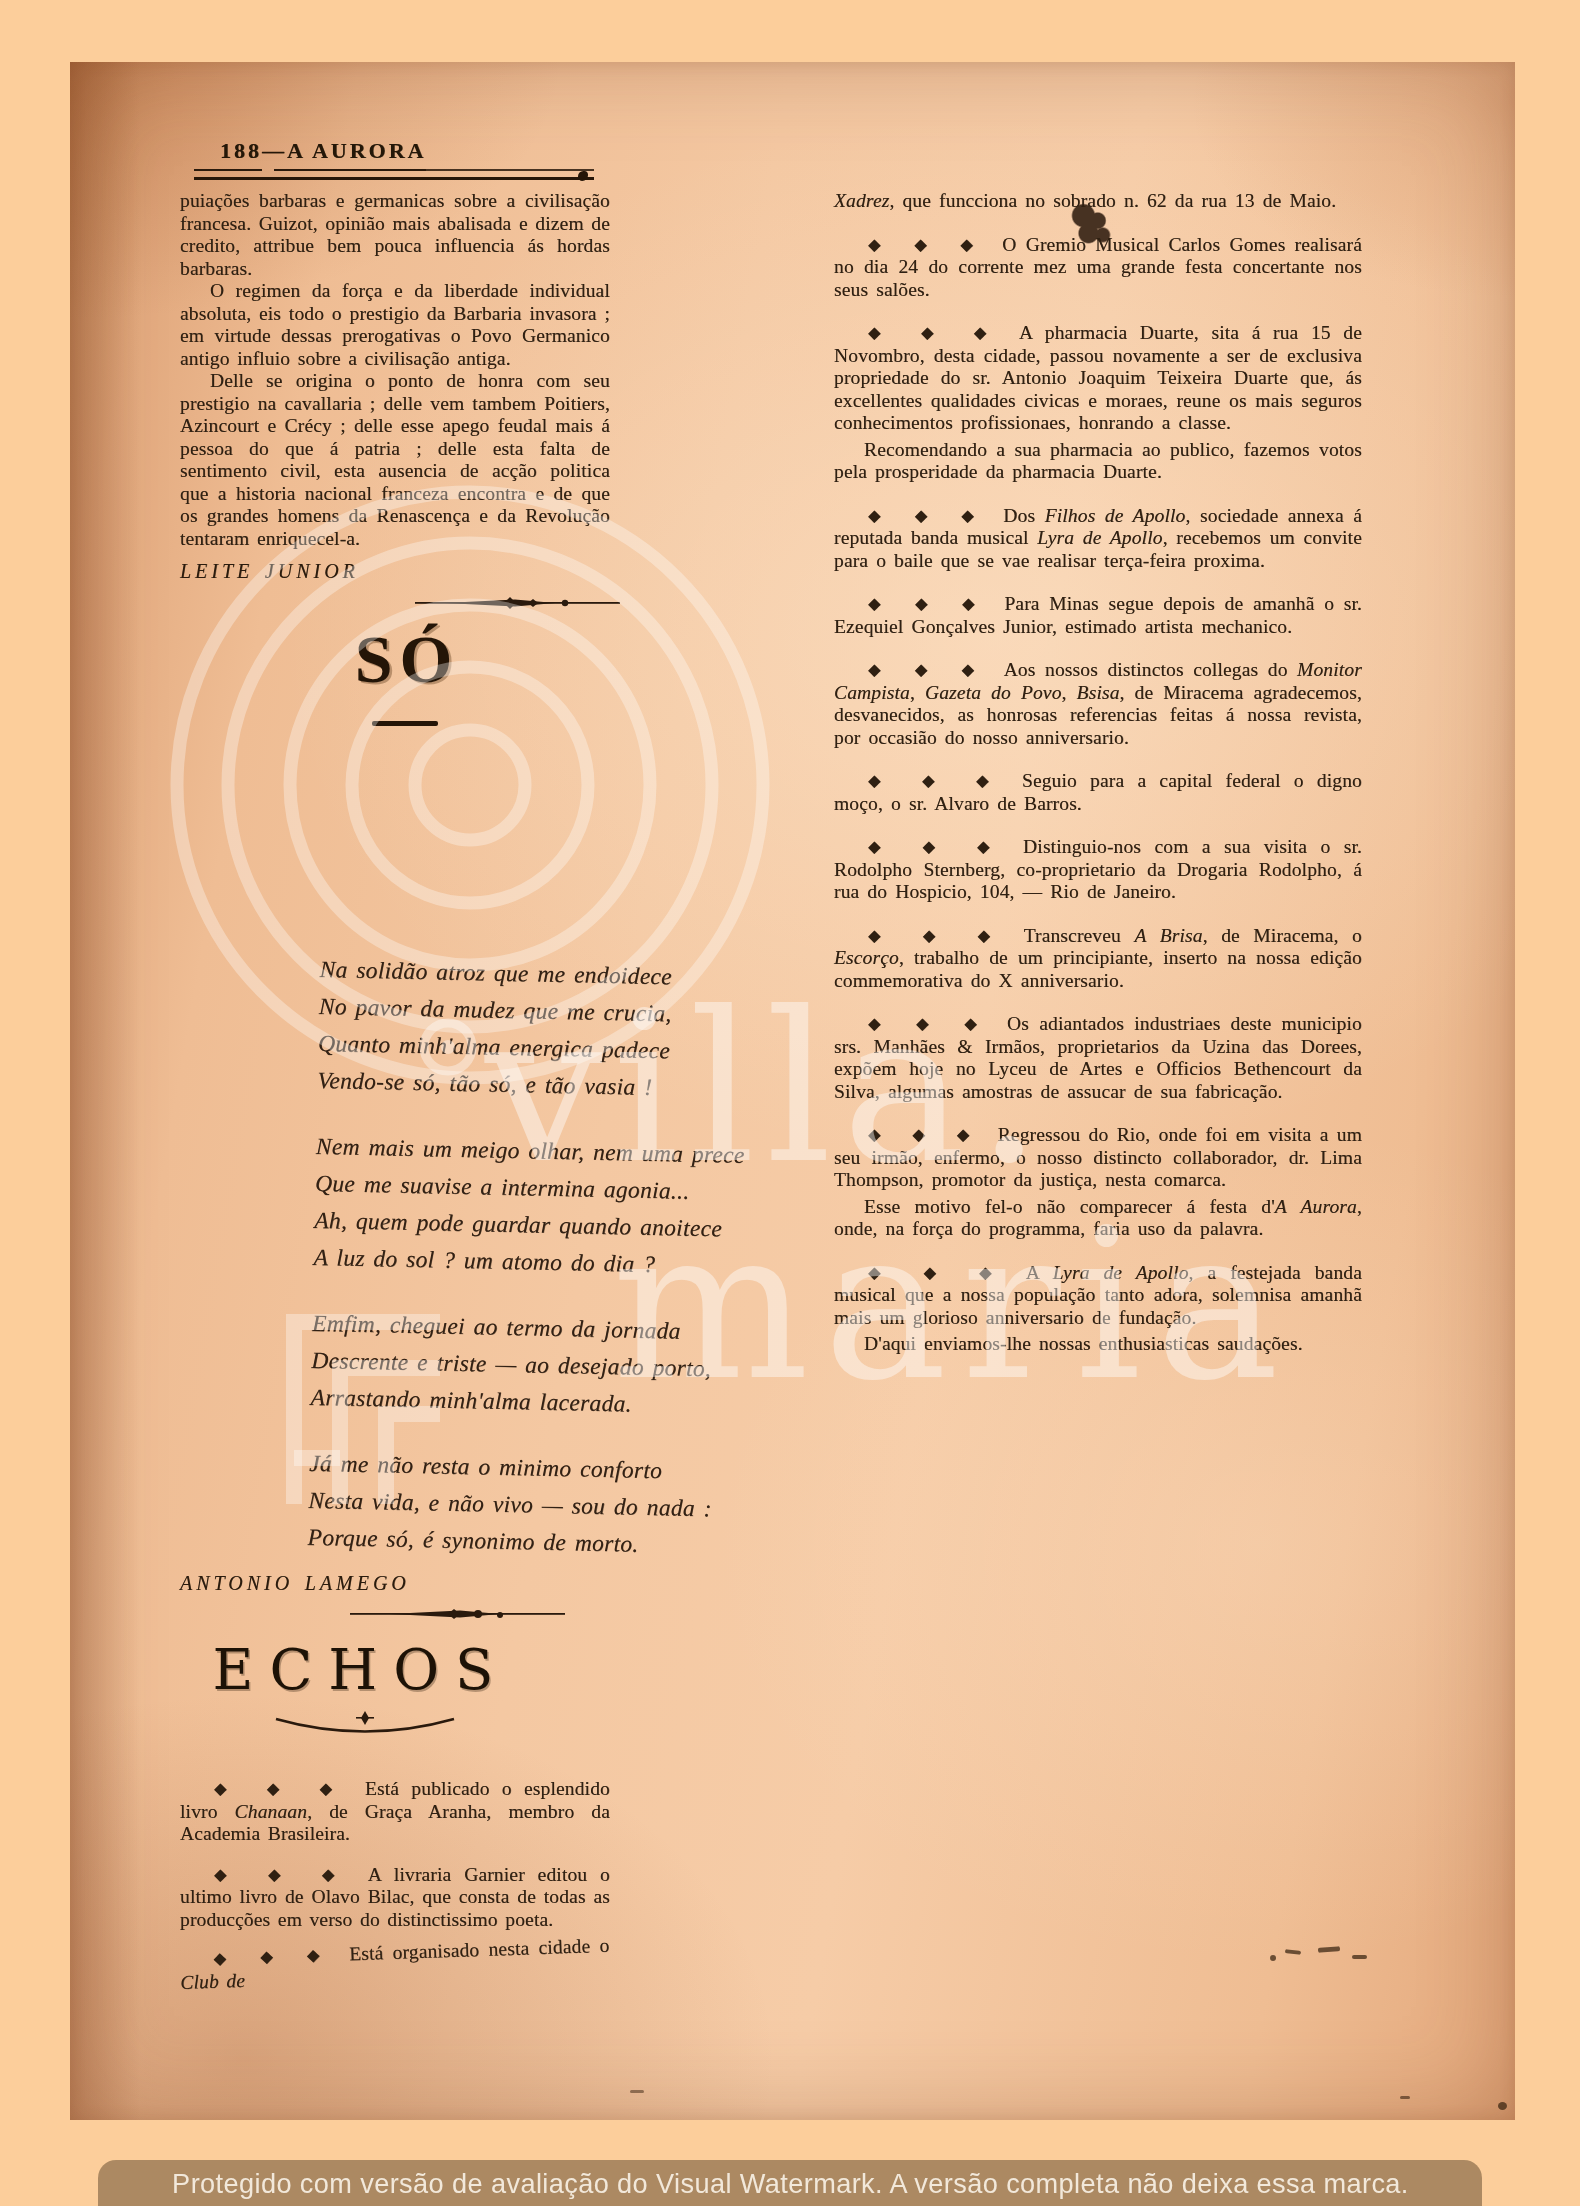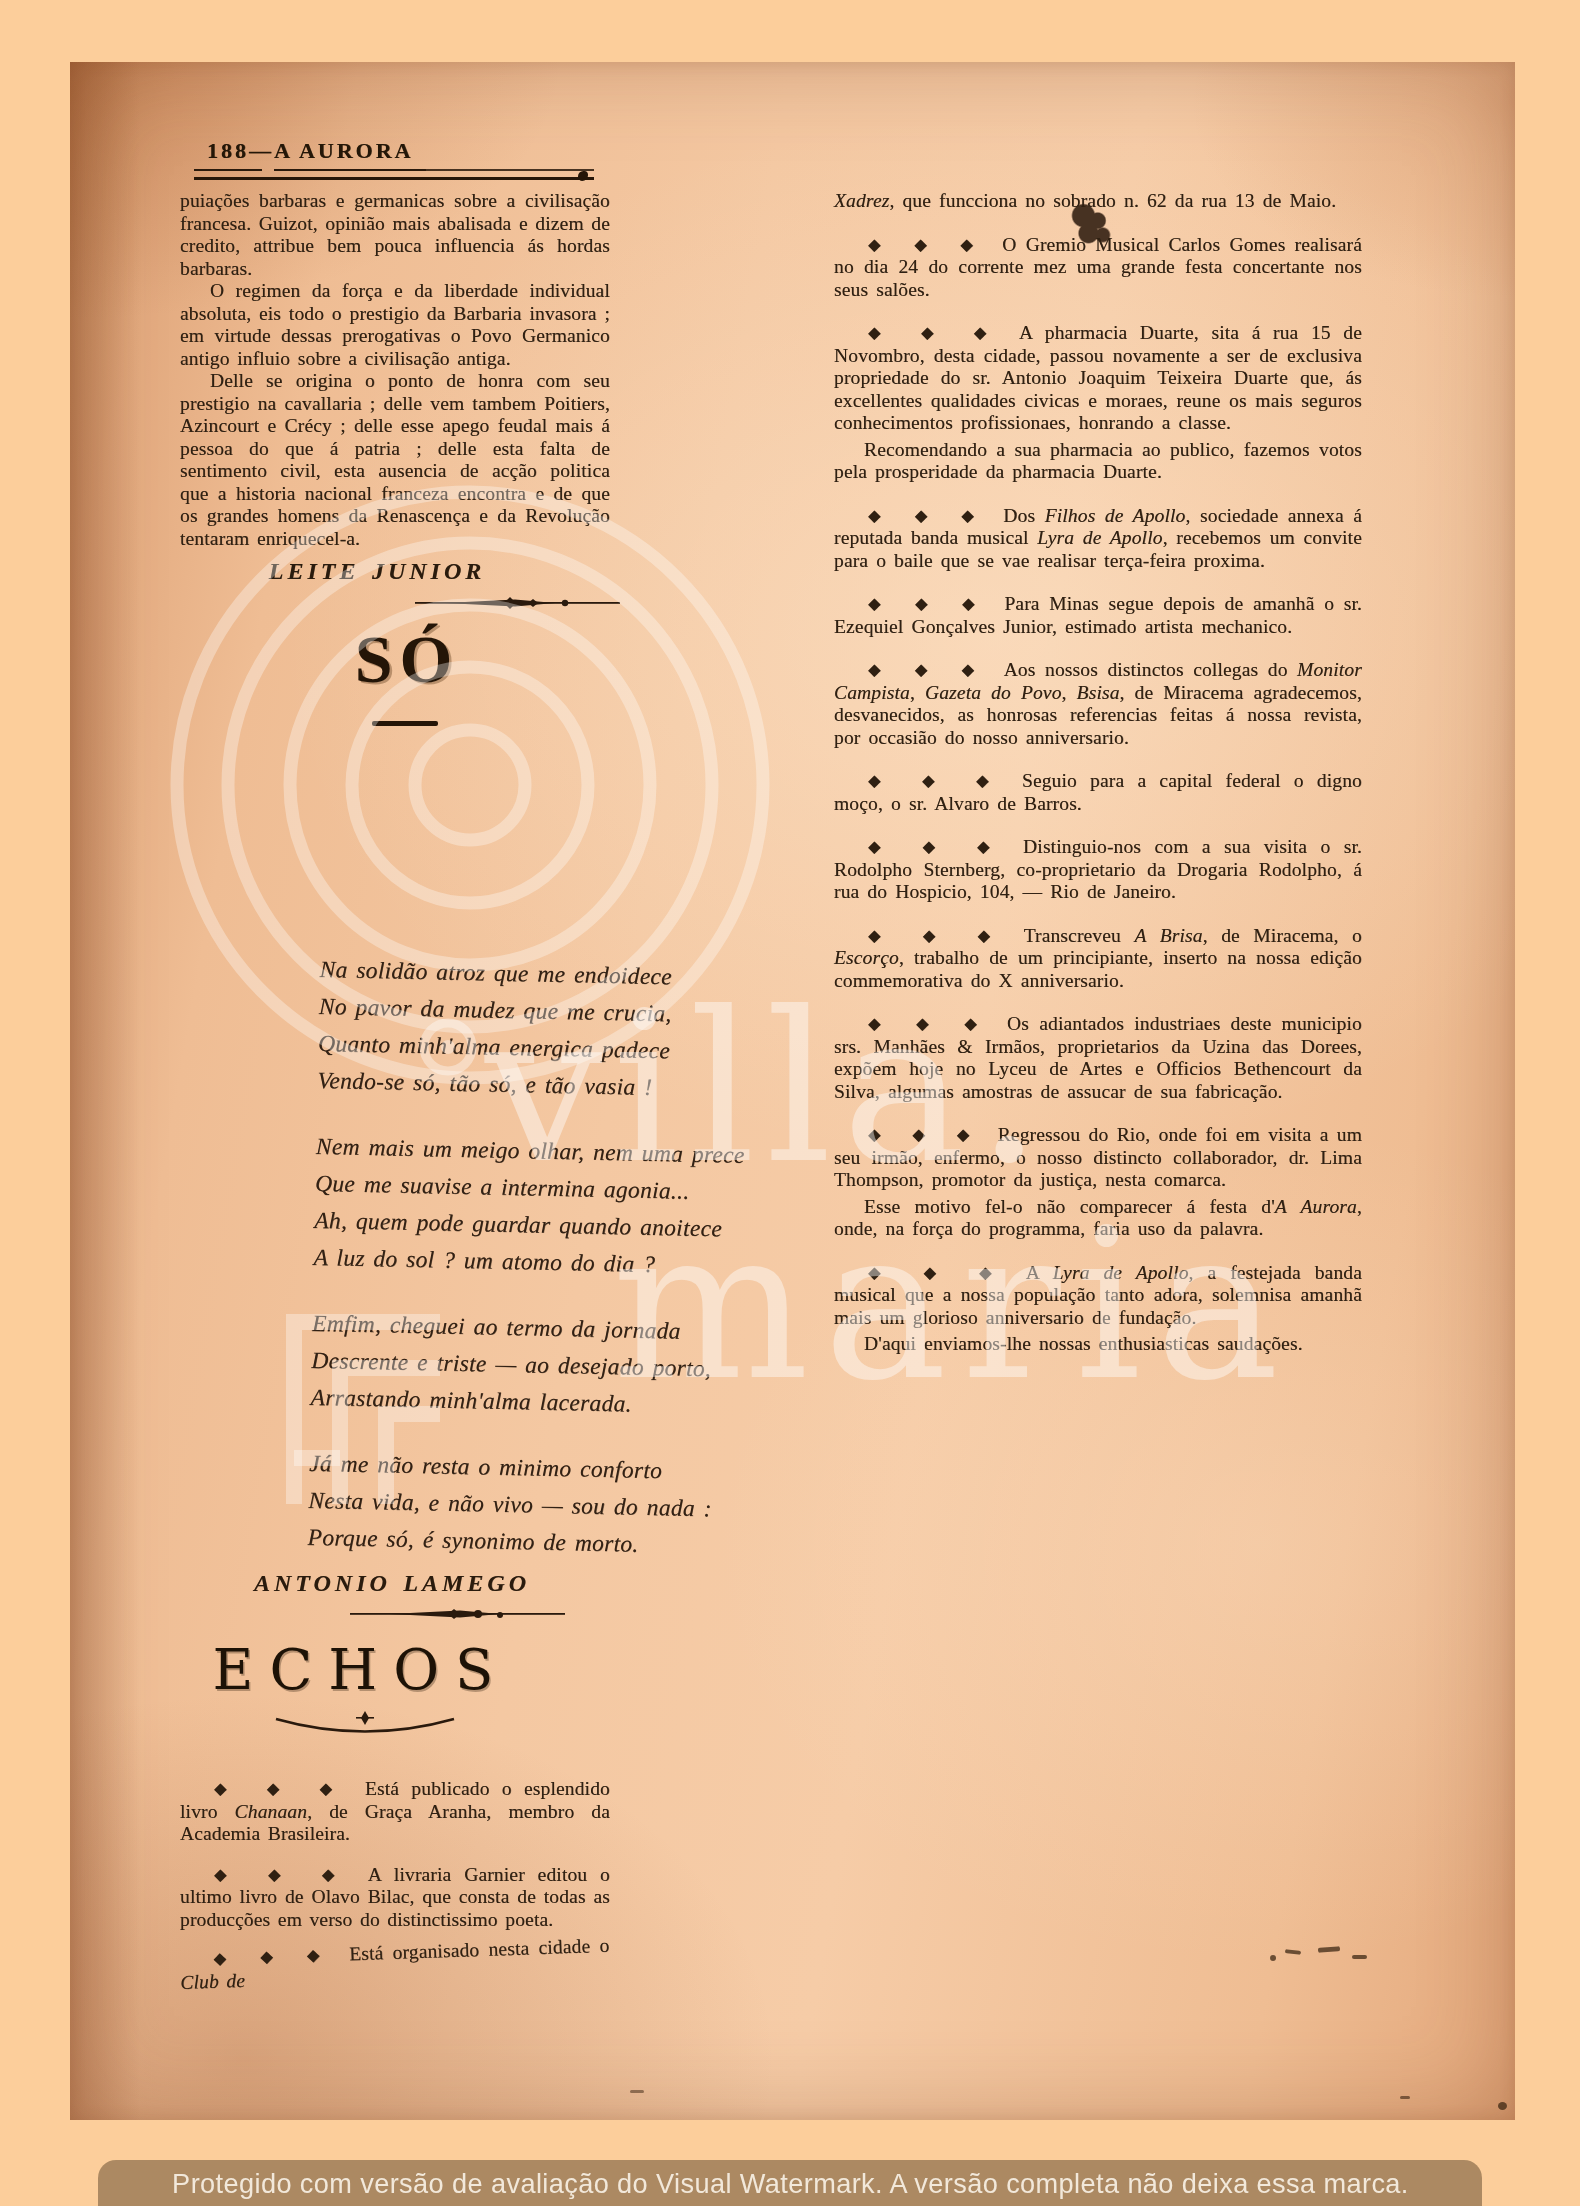--- a/index.html
+++ b/index.html
@@ -24,21 +24,21 @@
       inset 0 0 95px rgba(122,60,24,0.32),
       inset 0 0 16px rgba(122,60,24,0.18);
   }
   .page::before{ 
     content:"";position:absolute;left:0;top:0;bottom:0;width:70px;
     background:linear-gradient(90deg,rgba(128,62,26,0.30),rgba(128,62,26,0.0));
   }
   
   .page-header{position:absolute;left:124px;top:76px;width:470px;}
   .header-title{
-    margin-left:13px;font-size:22px;font-weight:bold;letter-spacing:3px;
+    margin-left:26px;font-size:22px;font-weight:bold;letter-spacing:3px;
     color:#241708;text-shadow:0.4px 0.4px 0.5px rgba(36,23,8,0.6);
   }
   .header-rules{position:relative;margin-top:5px;height:13px;width:400px;}
   .header-rules .r1{position:absolute;top:0;left:0;right:0;height:2px;
     background:linear-gradient(90deg,#2a1a0c 0 17%,transparent 17% 20%,#2a1a0c 20% 58%,rgba(42,26,12,0.85) 58% 100%);}
   .header-rules .r2{position:absolute;top:8px;left:0;right:0;height:3px;background:#261608;}
   .header-rules .blob{position:absolute;right:6px;top:2px;width:10px;height:10px;background:#241507;border-radius:55% 40% 60% 45%;}
   .ink-smudge{
     position:absolute;left:1000px;top:141px;width:42px;height:42px;opacity:0.85;filter:blur(0.4px);
     background:
@@ -48,22 +48,22 @@
       radial-gradient(circle at 78% 76%, #29170b 0 14%, transparent 18%);
   }
   
   .col{position:absolute;top:128px;font-size:19.5px;line-height:22.5px;color:#2f2012;
        letter-spacing:0.15px;word-spacing:2.5px;
        text-shadow:0.3px 0.3px 0.4px rgba(47,32,18,0.5);}
   .col-left{left:110px;width:430px;}
   .col-right{left:716px;width:576px;word-spacing:3px;}
   .para{margin:0;text-align:justify;}
   .para.indent{text-indent:30px;}
-  .signature{margin-top:10px;padding-right:36px;text-align:center;font-style:italic;
-             font-weight:bold;letter-spacing:4px;font-size:24px;color:#2a1b0d;}
+  .signature{margin-top:10px;padding-right:36px;text-align:left;font-style:italic;
+             font-weight:normal;letter-spacing:4px;font-size:20px;color:#2a1b0d;}
   .signature.lamego{padding-right:6px;margin-top:16px;}
   .divider{display:block;margin:12px -10px 0 auto;}
   .divider.two{margin:12px auto 0;transform:translateX(62px);}
   .so-title{
     margin-top:14px;text-align:center;transform:translateX(12px);
     font-family:Liberation Serif, serif;font-size:68px;line-height:1;font-weight:bold;
     letter-spacing:7px;color:#241507;text-shadow:2.5px 2px 0 rgba(80,45,15,0.35);
   }
   .so-rule{width:66px;height:5px;background:#241507;border-radius:2px;margin:28px auto 0;transform:translateX(10px);}
   .poem{margin:225px 0 0 140px;width:545px;font-style:italic;font-size:23.5px;line-height:37px;

